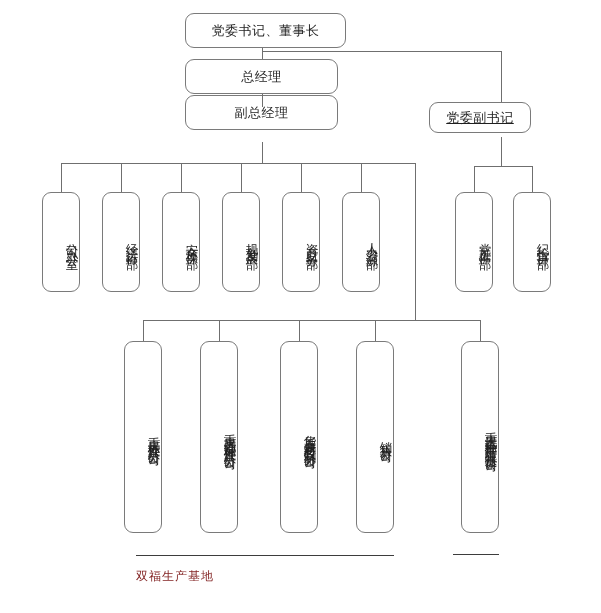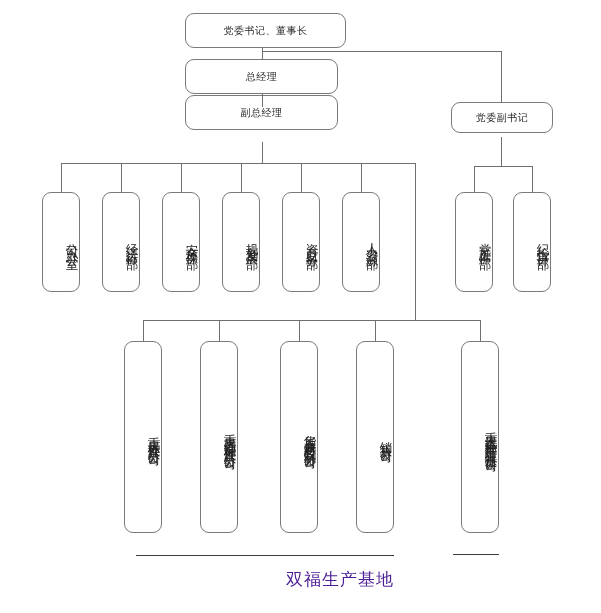--- a/index.html
+++ b/index.html
@@ -25,21 +25,21 @@
     border-radius: 9px;
     background: #ffffff;
     display: flex;
     align-items: center;
     justify-content: center;
     text-align: center;
     color: #1f1f1f;
     letter-spacing: 0.5px;
   }
   .node.horizontal {
-    font-size: 10px;
+    font-size: 13px;
     line-height: 1.2;
     padding: 10px 6px;
     white-space: nowrap;
   }
   .node.vertical {
     writing-mode: vertical-rl;
     text-orientation: upright;
     font-size: 12.5px;
     line-height: 1.25;
     letter-spacing: 2.5px;
@@ -59,39 +59,39 @@
   }
   .line.h { height: 1px; }
   .line.v { width: 1px; }
   .base-rule {
     position: absolute;
     height: 1px;
     background: #3d3d3d;
   }
   .base-label {
     position: absolute;
-    font-size: 17px;
+    font-size: 12px;
     letter-spacing: 1px;
     white-space: nowrap;
-    color: #4c1d95;
-    text-align: right;
+    color: #7f1d1d;
+    text-align: left;
   }
 </style>
 </head>
 <body>
 
 <div id="chart-root">
 
   <div class="node horizontal" style="left:185px; top:13px; width:161px; height:35px;">党委书记、董事长</div>
 
   <div class="node horizontal" style="left:185px; top:59px; width:153px; height:35px;">总经理</div>
 
   <div class="node horizontal" style="left:185px; top:95px; width:153px; height:35px;">副总经理</div>
 
-  <div class="node horizontal" style="left:451px; top:102px; width:102px; height:31px;">党委副书记</div>
+  <div class="node horizontal" style="left:429px; top:102px; width:102px; height:31px;text-decoration:underline;">党委副书记</div>
 
   <div class="line v" style="left:262px; top:48px; height:11px;"></div>
 
   <div class="line h" style="left:262px; top:51px; width:240px;"></div>
   <div class="line v" style="left:501px; top:51px; height:51px;"></div>
 
   <div class="line v" style="left:262px; top:94px; height:13px;"></div>
 
   <div class="line v" style="left:262px; top:142px; height:21px;"></div>
   <div class="line h" style="left:61px; top:163px; width:355px;"></div>

